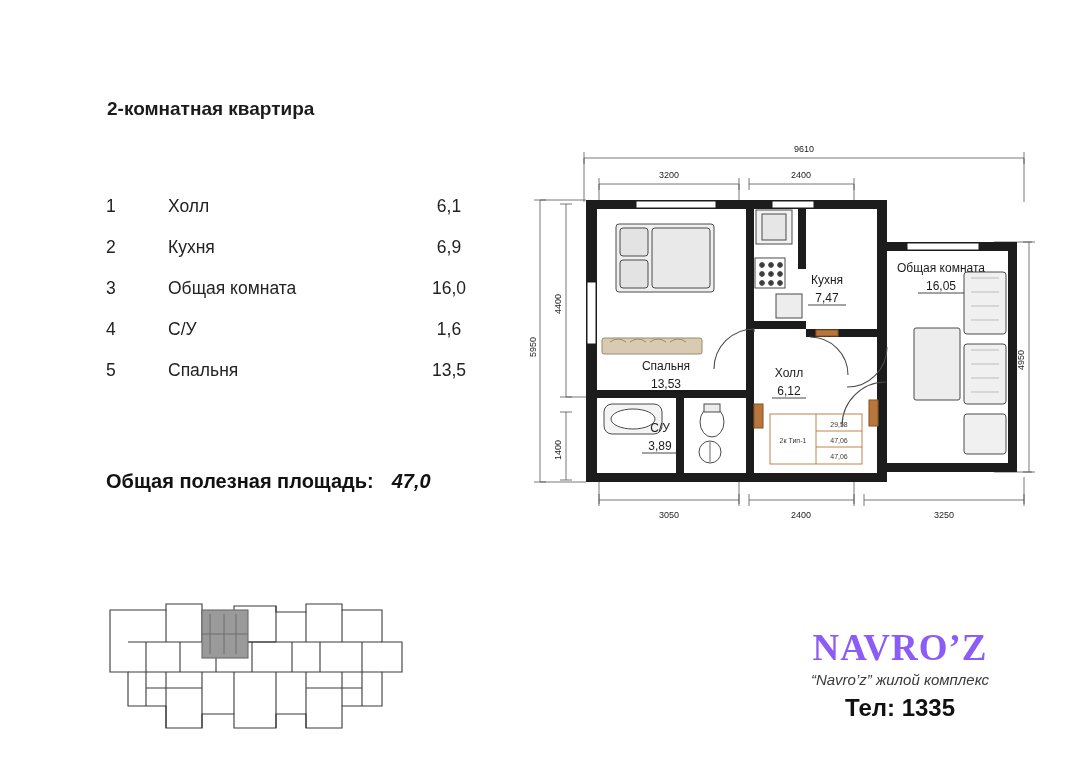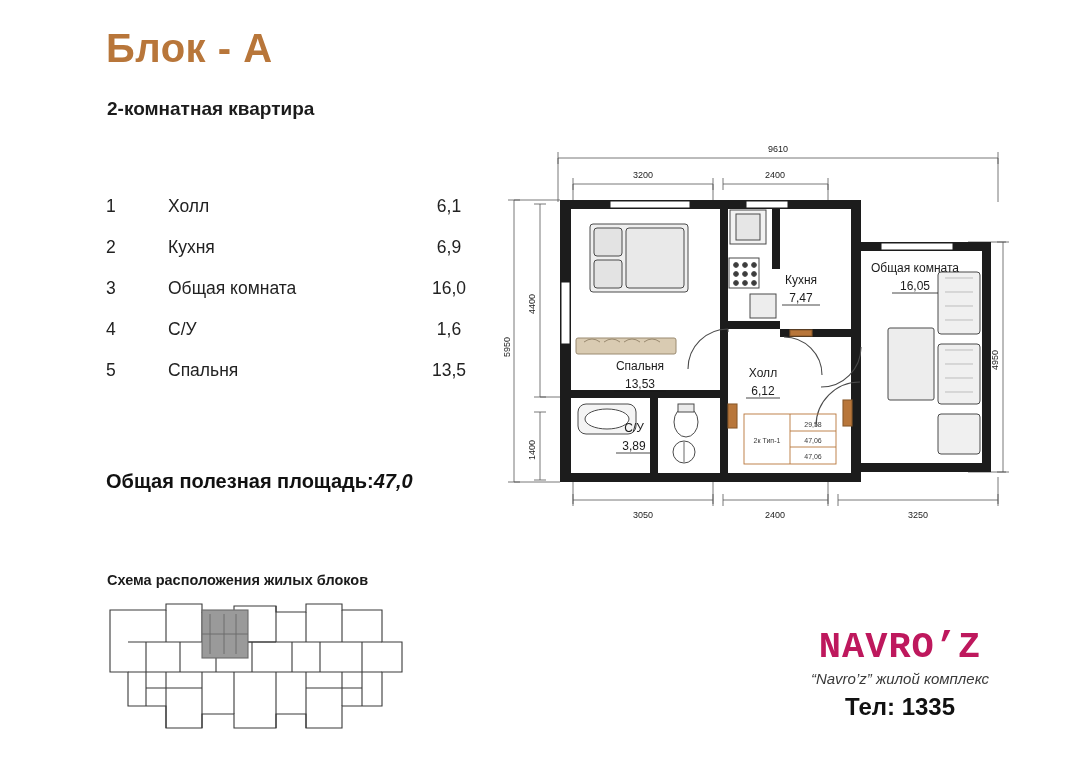--- a/index.html
+++ b/index.html
@@ -30,47 +30,46 @@
     display: flex; align-items: baseline;
     height: 41px; font-size: 17.5px; color: #222;
   }
   .room-num { width: 62px; }
   .room-name { flex: 1; }
   .room-area { width: 86px; text-align: center; }
 
   .total-row {
     position: absolute; left: 106px; top: 470px;
     font-size: 20px; font-weight: bold; color: #111;
-    display: flex; align-items: baseline; 
+    display: flex; align-items: baseline; gap: 18px;
   }
   .total-value { font-weight: bold; font-style: italic; }
 
   
   .scheme-title {
     position: absolute; left: 107px; top: 572px;
     font-size: 14.5px; font-weight: bold; color: #1b1b1b;
   }
   .scheme-box { position: absolute; left: 106px; top: 602px; width: 300px; height: 130px; }
 
   
   .logo-wrap { position: absolute; left: 760px; top: 626px; width: 280px; text-align: center; }
-  .logo-main { font-family: Liberation Mono, monospace; font-size: 37px; letter-spacing: 1px; color: #be185d; font-weight: bold; }
+  .logo-main { font-family: Liberation Serif, serif; font-size: 37px; letter-spacing: 1px; color: #8b5cf6; font-weight: bold; }
   .logo-sub { font-family: Liberation Sans, sans-serif; font-style: italic; font-size: 15px; color: #3a3a3a; margin-top: 2px; }
   .logo-tel { font-size: 24px; font-weight: bold; color: #111; margin-top: 6px; }
 
   
-  .plan { position: absolute; left: 498px; top: 132px; width: 540px; height: 400px; }
+  .plan { position: absolute; left: 524px; top: 132px; width: 540px; height: 400px; }
   .plan svg { display: block; }
 </style>
 </head>
 <body>
 
 <div class="page">
 
-  <div class="block-title">Блок - А</div>
   <div class="block-subtitle">2-комнатная квартира</div>
 
   <div class="room-list">
     <div class="room-row">
       <span class="room-num">1</span>
       <span class="room-name">Холл</span>
       <span class="room-area">6,1</span>
     </div>
     <div class="room-row">
       <span class="room-num">2</span>
@@ -92,21 +91,20 @@
       <span class="room-name">Спальня</span>
       <span class="room-area">13,5</span>
     </div>
   </div>
 
   <div class="total-row">
     <span>Общая полезная площадь:</span>
     <span class="total-value">47,0</span>
   </div>
 
-  <div class="scheme-title">Схема расположения жилых блоков</div>
   <div class="scheme-box">
     <svg width="300" height="130" viewBox="0 0 300 130" fill="none" stroke="#3a3a3a" stroke-width="1.1">
       <g>
         <path d="M4 8 H60 V2 H96 V10 H128 V4 H170 V10 H200 V2 H236 V8 H276 V40 H296 V70 H276 V104 H236 V126 H200 V112 H170 V126 H128 V112 H96 V126 H60 V104 H22 V70 H4 Z"></path>
         <path d="M60 8 V40 M96 10 V40 M128 40 H170 M170 4 V40 M200 10 V40 M236 8 V40"></path>
         <path d="M22 40 H276 M22 70 H276"></path>
         <path d="M40 70 V104 M60 70 V126 M96 70 V126 M128 70 V112 M170 70 V126 M200 70 V126 M236 70 V104 M256 70 V104"></path>
         <path d="M40 86 H96 M200 86 H256"></path>
         <path d="M110 40 V70 M146 40 V70 M186 40 V70 M214 40 V70 M74 40 V70 M256 40 V70 M40 40 V70"></path>
       </g>

